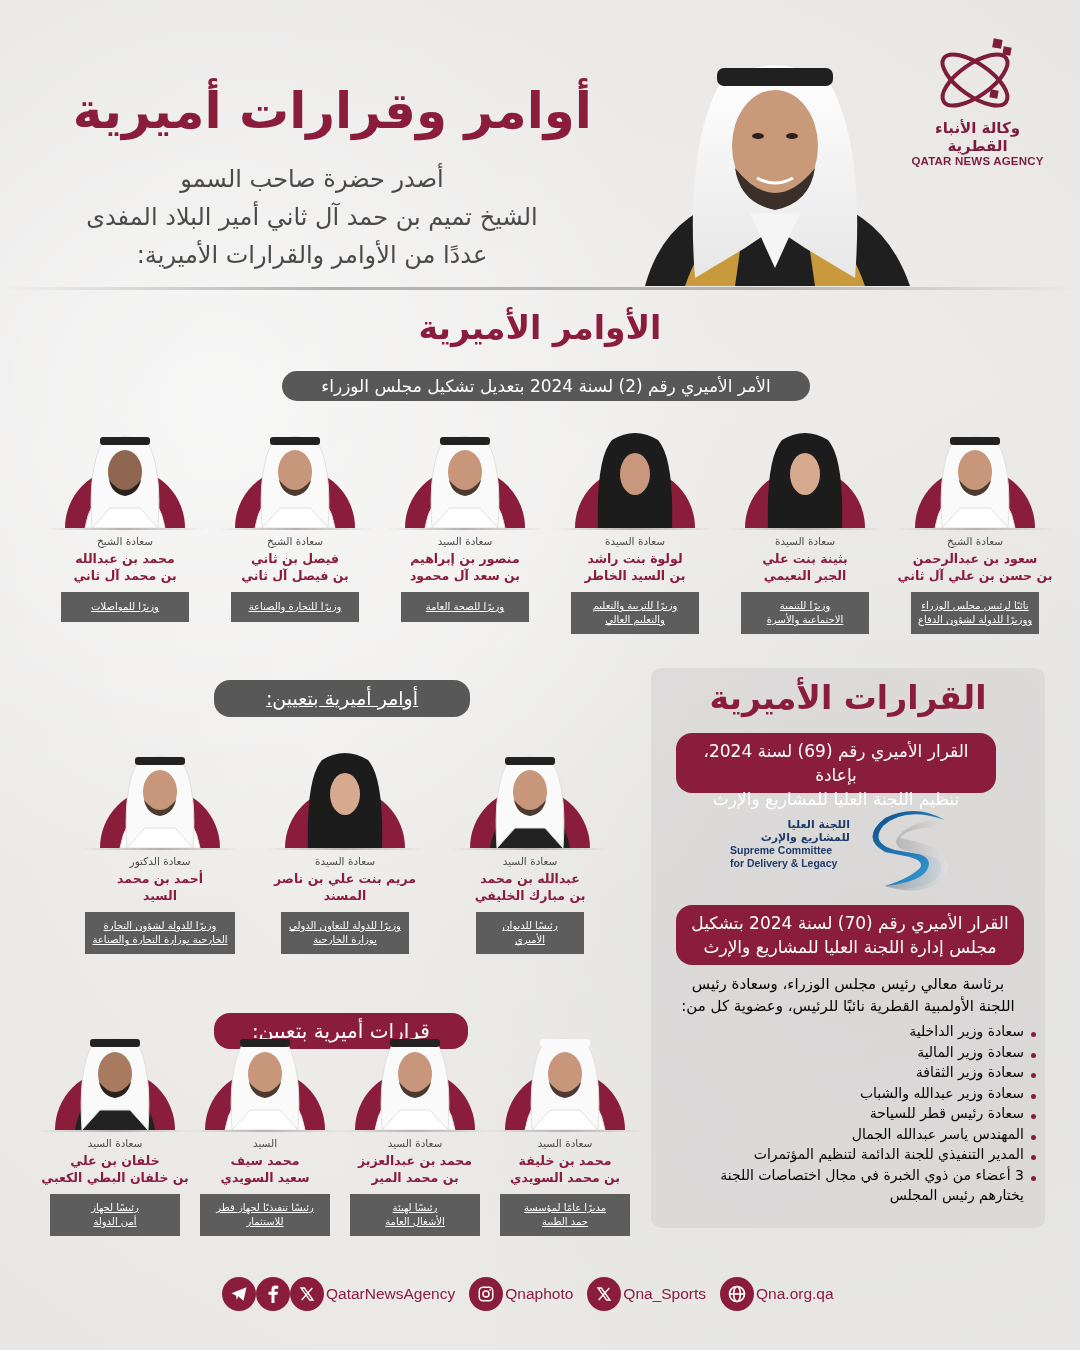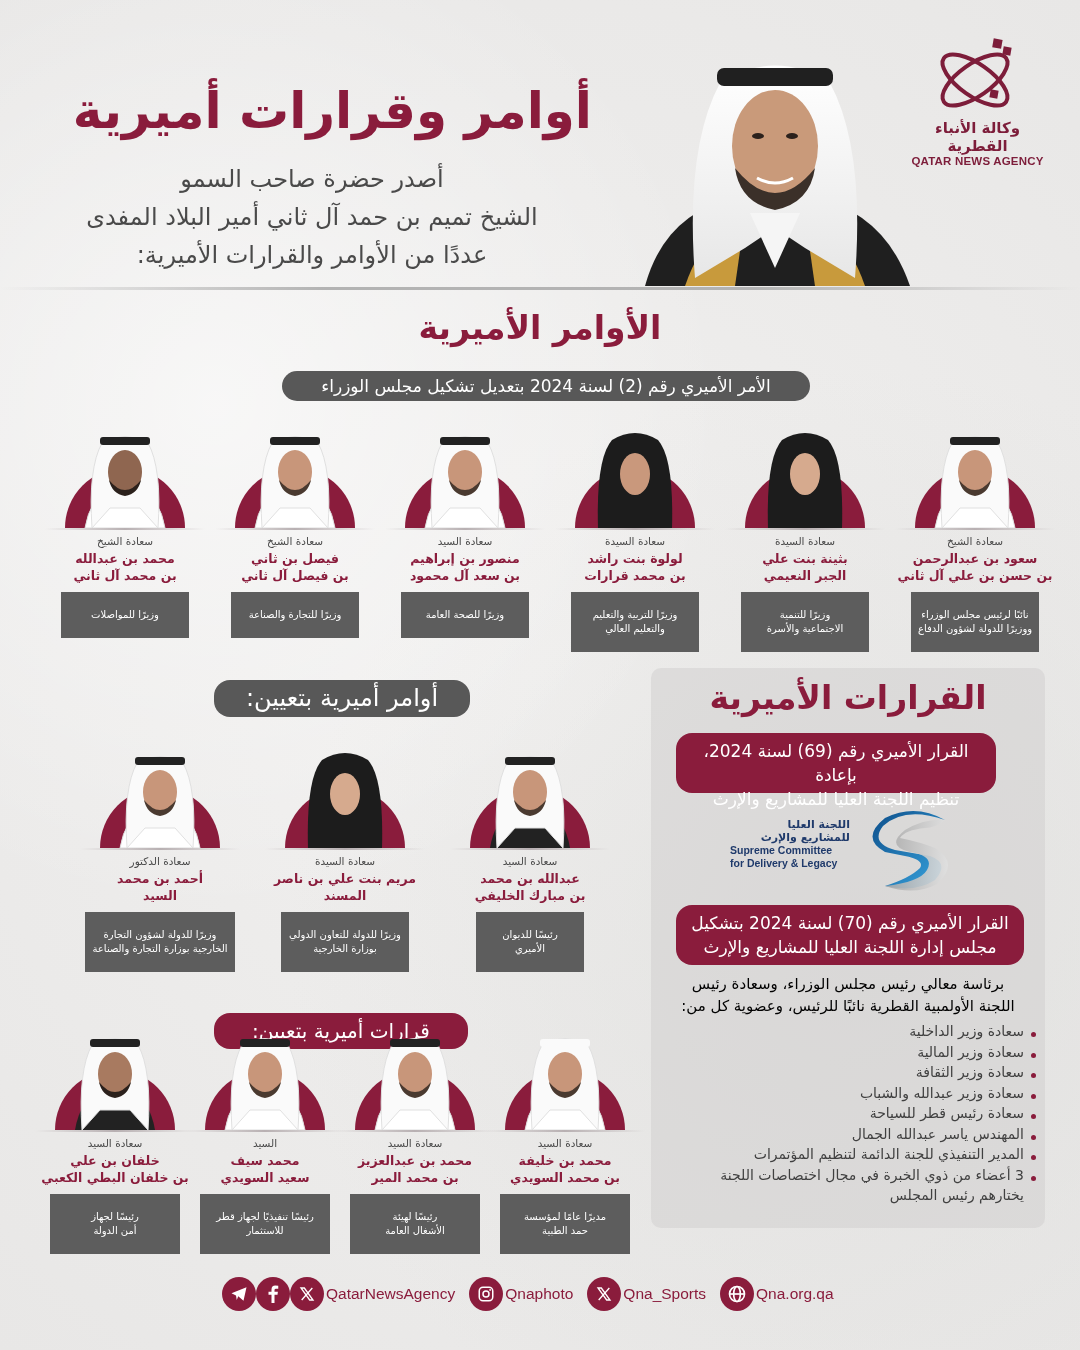--- a/index.html
+++ b/index.html
@@ -42,29 +42,29 @@
   
   .person { position: absolute; width: 160px; text-align: center; }
   .photo-wrap { position: relative; width: 140px; height: 100px; margin: 0 auto; overflow: visible; }
   .photo-bg { position: absolute; left: 10px; bottom: 0; width: 120px; height: 60px;
     background: #8a1c3c; border-radius: 60px 60px 0 0; }
   .photo-underline { position: absolute; left: -10px; right: -10px; bottom: -2px; height: 2px;
     background: linear-gradient(to right, rgba(180,180,180,0), #b8b0b2, rgba(180,180,180,0)); }
   .person svg { position: absolute; left: 25px; bottom: 0; }
   .title-txt { font-size: 10.5px; color: #4a4a4a; margin-top: 6px; line-height: 14px; }
   .name-txt { font-size: 12.5px; font-weight: bold; color: #8a1c3c; line-height: 17px; margin-top: 2px; white-space: pre-line; }
-  .role-box { background: #5d5d5d; color: #fff; font-size: 10px; line-height: 14px; padding: 16px 4px;
+  .role-box { background: #5d5d5d; color: #fff; font-size: 10px; line-height: 14px; padding: 7px 4px;
     margin: 8px auto 0; width: 128px; min-height: 30px; display: flex; align-items: center; justify-content: center;
-    white-space: pre-line; }
+    white-space: pre-line; text-decoration: underline; }
 
   
   .panel { left: 651px; top: 668px; width: 394px; height: 560px; background: rgba(210,208,207,0.55); border-radius: 10px; }
   .dec-pill { font-size: 17px; line-height: 24px; padding: 6px 10px; border-radius: 16px; white-space: pre-line; }
   .body-txt { font-size: 15px; line-height: 22px; text-align: center; color: #000000; white-space: pre-line; }
-  ul.members { list-style: none; font-size: 14px; line-height: 20.5px; color: #404040; }
+  ul.members { list-style: none; font-size: 14px; line-height: 20.5px; color: #000000; }
   ul.members li { position: relative; padding-right: 12px; }
   ul.members li::before { content: ""; position: absolute; right: 0; top: 11px; width: 5px; height: 5px; border-radius: 50%; background: #8a1c3c; }
 
   
   .footer { left: 222px; top: 1276px; height: 36px; direction: ltr; display: flex; align-items: center; }
   .soc { width: 34px; height: 34px; border-radius: 50%; background: #8a1c3c; display: flex; align-items: center; justify-content: center; }
   .soc-label { font-family: "Liberation Sans", sans-serif; font-size: 15.5px; color: #8a1c3c; margin-right: 14px; margin-left: 2px; }
 </style>
 </head>
 <body>
@@ -160,21 +160,21 @@
     <div class="photo-wrap">
       <div class="photo-bg"></div>
       <svg width="90" height="100" viewBox="0 0 90 100">
           <path d="M8 100 Q6 30 22 12 Q45 -2 68 12 Q84 30 82 100Z" fill="#1c1c1c"></path>
           <ellipse cx="45" cy="46" rx="15" ry="21" fill="#c9987c"></ellipse>
         </svg>
       <div class="photo-underline"></div>
     </div>
     <div class="title-txt">سعادة السيدة</div>
     <div class="name-txt">لولوة بنت راشد
-بن محمد قرارات</div>
+بن السيد الخاطر</div>
     <div class="role-box">وزيرًا للتربية والتعليم
 والتعليم العالي</div>
   </div>
 
   <div class="person" style="left:385px; top:428px;">
     <div class="photo-wrap">
       <div class="photo-bg"></div>
       <svg width="90" height="100" viewBox="0 0 90 100">
           <path d="M5 100 Q10 70 30 62 L60 62 Q80 70 85 100Z" fill="#fff" stroke="#ddd"></path>
           <path d="M12 100 Q8 40 22 15 Q45 2 68 15 Q82 40 78 100 L60 80 L30 80Z" fill="#fafafa" stroke="#e0e0e0"></path>
@@ -220,21 +220,21 @@
         </svg>
       <div class="photo-underline"></div>
     </div>
     <div class="title-txt">سعادة الشيخ</div>
     <div class="name-txt">محمد بن عبدالله
 بن محمد آل ثاني</div>
     <div class="role-box">وزيرًا للمواصلات</div>
   </div>
 </div>
 
-<div class="abs pill pill-dark" style="left:214px; top:680px; width:256px; height:37px; font-size:24px; line-height:37px;">أوامر أميرية بتعيين:</div>
+<div class="abs pill pill-dark" style="left:214px; top:680px; width:256px; height:37px; font-size:19px; line-height:37px;text-decoration:underline;">أوامر أميرية بتعيين:</div>
 
 <div class="person" style="left:450px; top:748px;">
   <div class="photo-wrap">
     <div class="photo-bg"></div>
     <svg width="90" height="100" viewBox="0 0 90 100">
         <path d="M5 100 Q10 70 30 62 L60 62 Q80 70 85 100Z" fill="#222"></path>
         <path d="M12 100 Q8 40 22 15 Q45 2 68 15 Q82 40 78 100 L60 80 L30 80Z" fill="#fafafa" stroke="#e0e0e0"></path>
         <rect x="20" y="9" width="50" height="8" rx="3" fill="#222"></rect>
         <ellipse cx="45" cy="44" rx="17" ry="22" fill="#c8967a"></ellipse>
         <path d="M29 52 Q45 72 61 52 Q58 66 45 68 Q32 66 29 52Z" fill="#4a3a30"></path>

